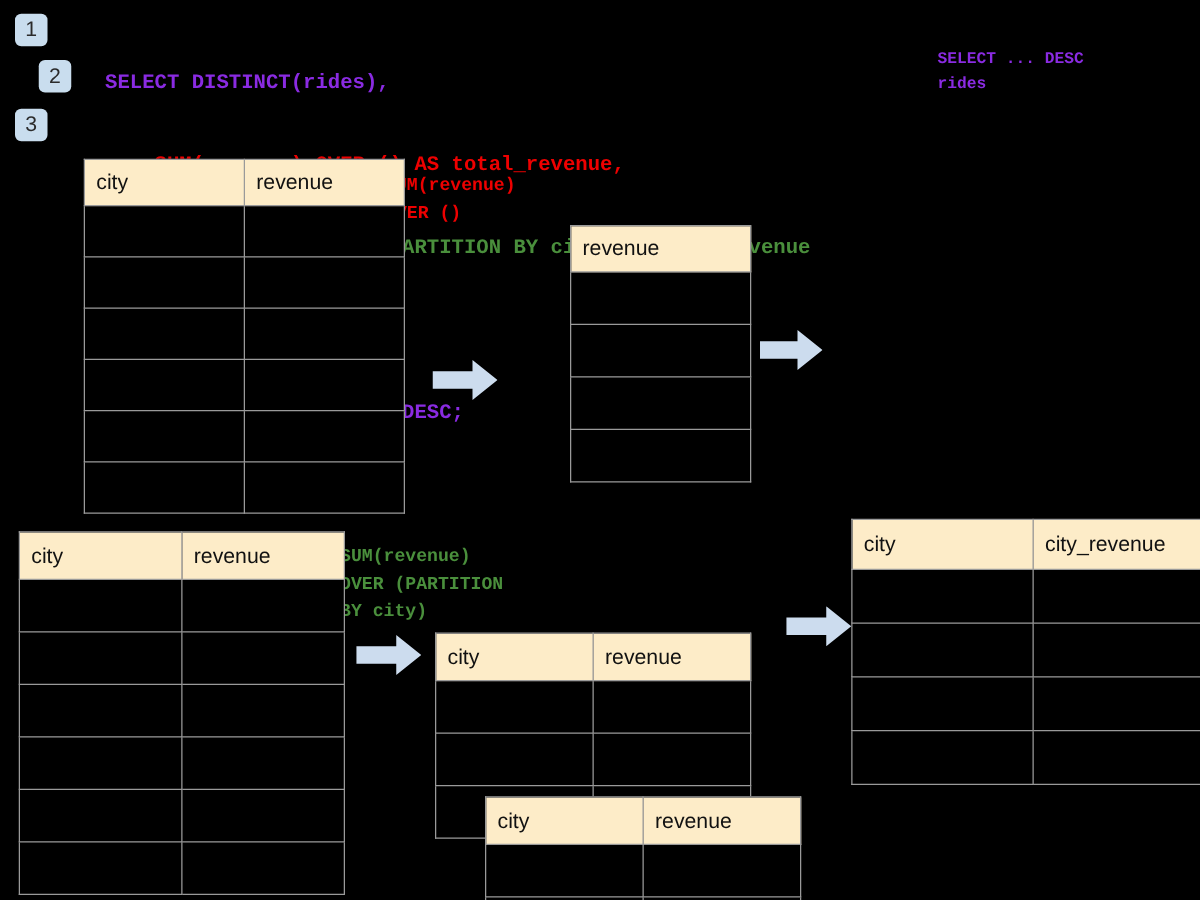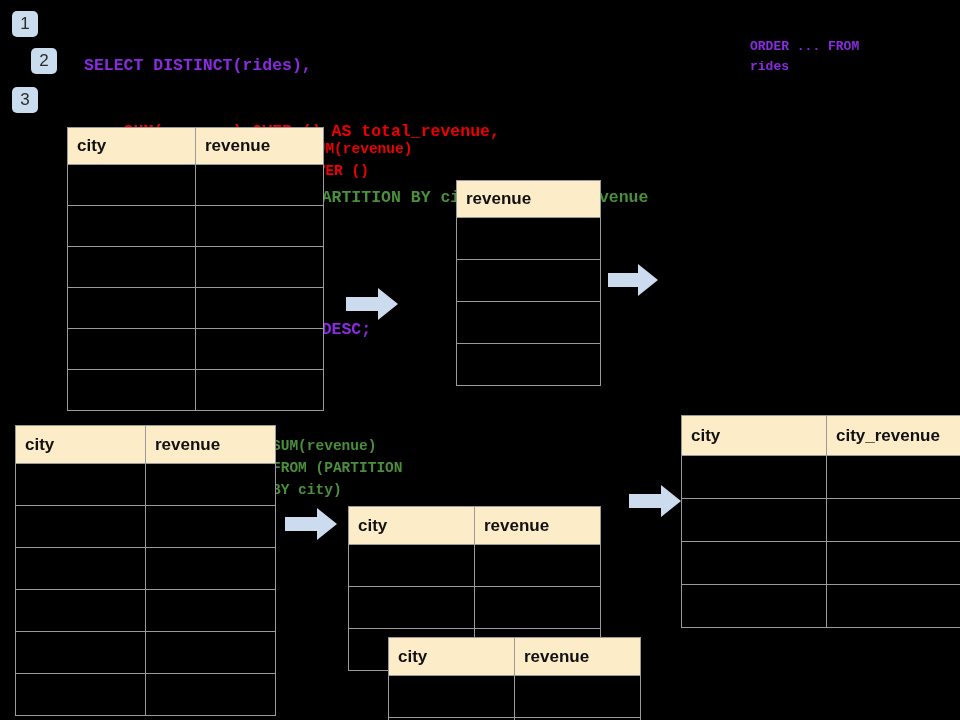--- a/index.html
+++ b/index.html
@@ -71,21 +71,21 @@
   }
   .tbl th, .tbl td {
     border: 1px solid #9a9a9a;
     padding: 0;
     margin: 0;
   }
   .tbl th {
     background: #fdecc8;
     color: #111111;
     font-family: "Liberation Sans", sans-serif;
-    font-weight: bold;
+    font-weight: normal;
     font-size: 17px;
     text-align: left;
     padding-left: 9px;
   }
   .tbl td {
     background: #000000;
   }
 
   
   .arrow {
@@ -108,28 +108,28 @@
   </div>
 
   <div class="sql" style="left:84px; top:11px;">
     <div class="sql-line" style="color:#8a2be2;">SELECT DISTINCT(rides),</div>
     <div class="sql-line" style="color:#ee0000;">    SUM(revenue) OVER () AS total_revenue,</div>
     <div class="sql-line" style="color:#4a8f3c;">    SUM(revenue) OVER (PARTITION BY city) as city_revenue</div>
     <div class="sql-line" style="color:#8a2be2;">  FROM rides</div>
     <div class="sql-line" style="color:#8a2be2;">  ORDER by city_revenue DESC;</div>
   </div>
 
-  <div class="side-note" style="left:750px; top:37px; color:#8a2be2;">ORDER ... FROM
+  <div class="side-note" style="left:750px; top:37px; color:#8a2be2;">SELECT ... DESC
 rides</div>
 
   <div class="annot" style="left:308px; top:138px; color:#ee0000;">SUM(revenue)
 OVER ()</div>
 
   <div class="annot" style="left:272px; top:435px; color:#4a8f3c;">SUM(revenue)
-FROM (PARTITION
+OVER (PARTITION
 BY city)</div>
 
   <table class="tbl" style="left:67px; top:127px; width:236px;">
     <thead>
       <tr>
         <th style="width:118px; height:36px;">city</th>
         <th style="width:118px; height:36px;">revenue</th>
       </tr>
     </thead>
     <tbody>

